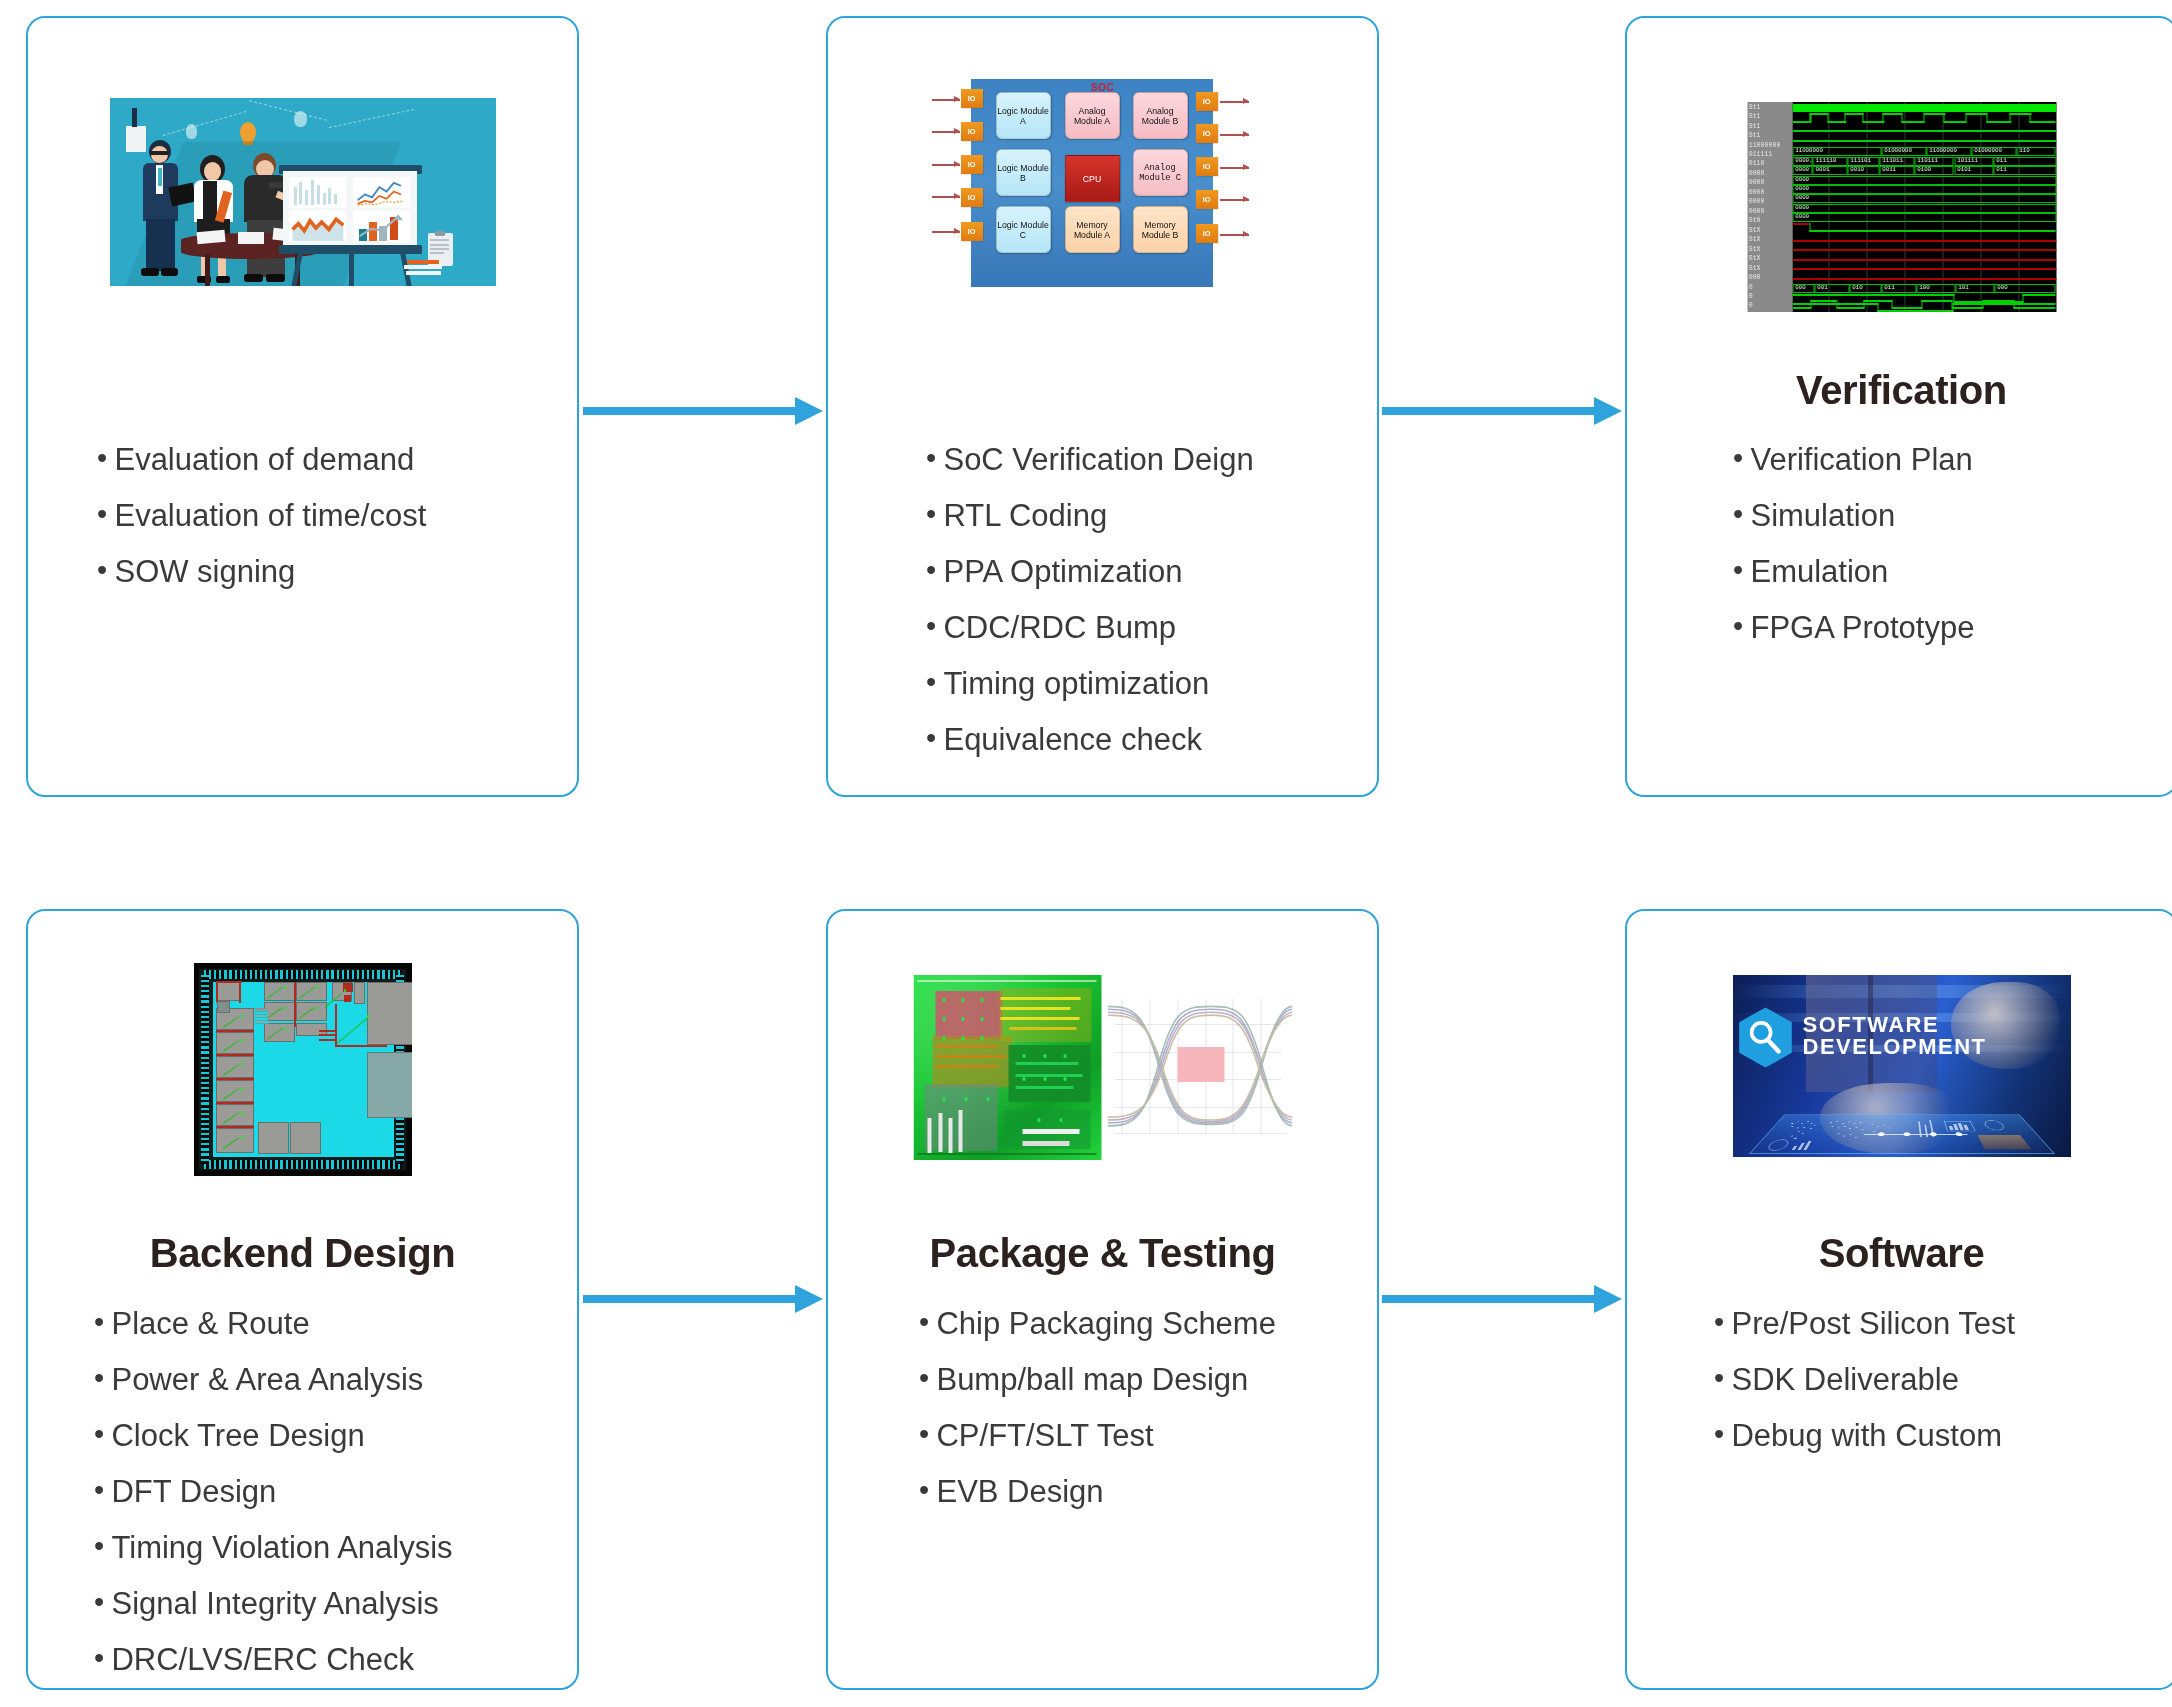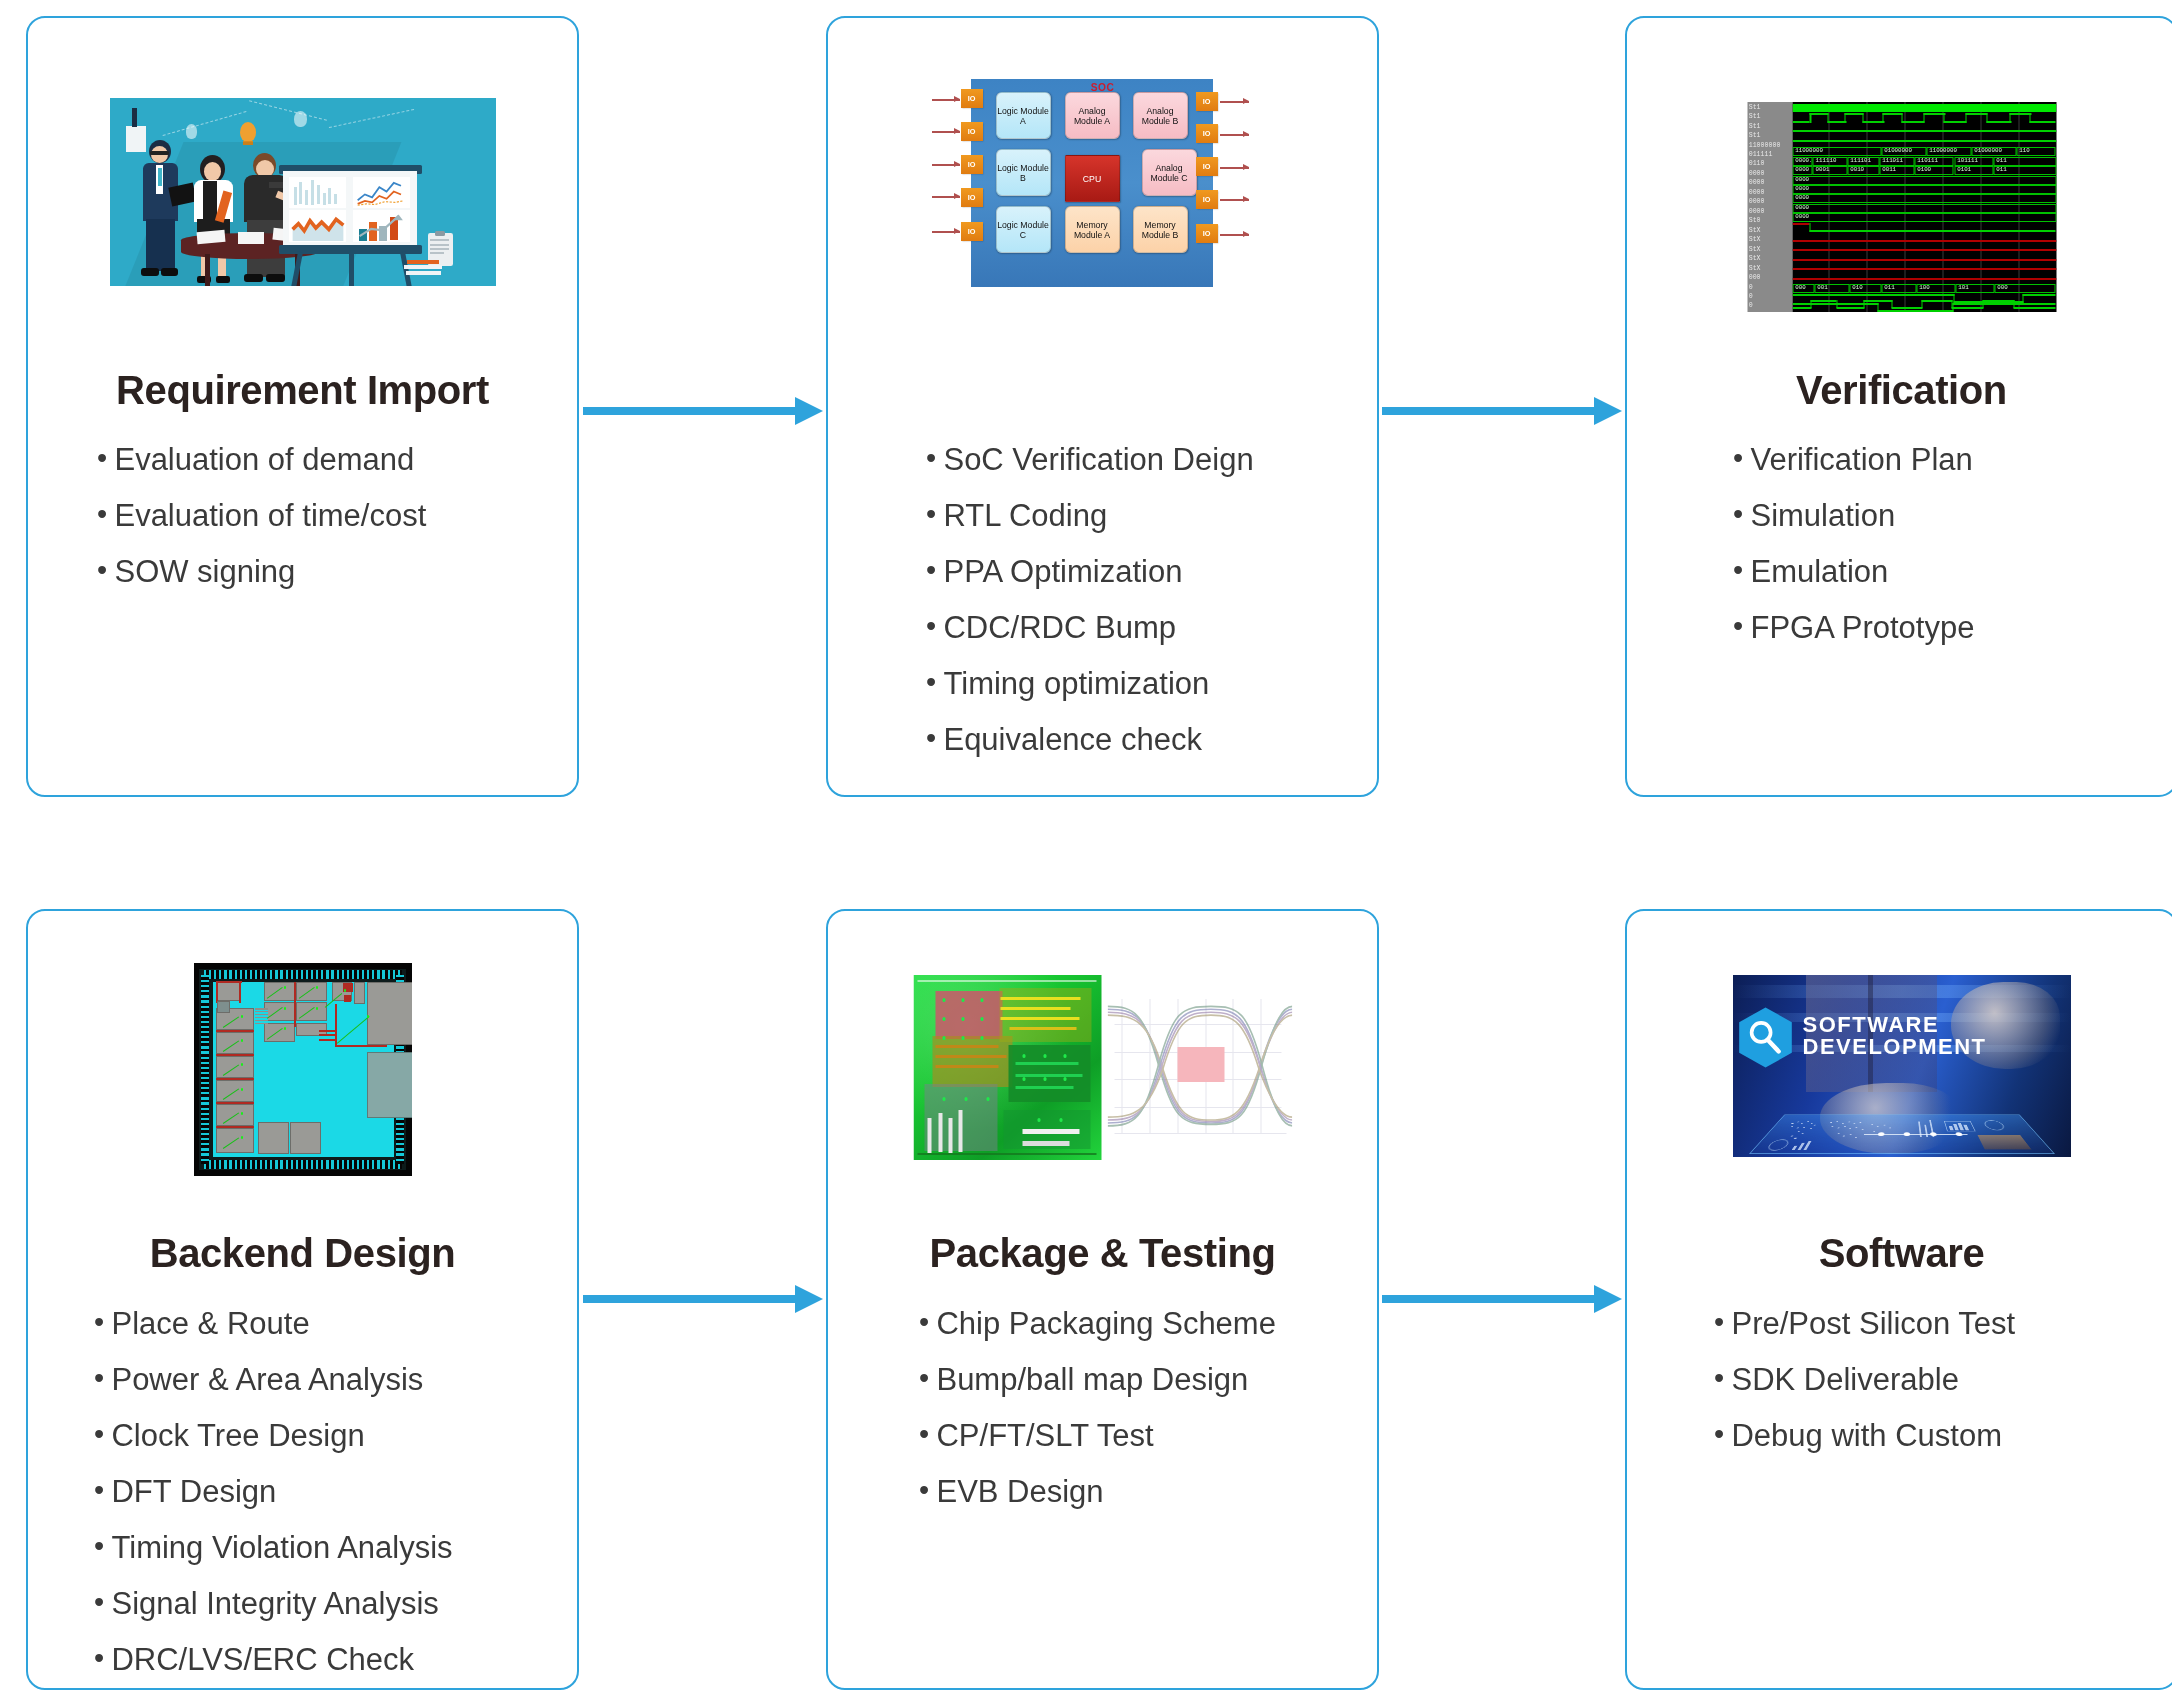--- a/index.html
+++ b/index.html
@@ -312,21 +312,20 @@
         <div style="position:absolute;left:320px;top:150px;width:19px;height:1.5px;background:#b8c2c8;"></div>
         <div style="position:absolute;left:320px;top:154px;width:14.6px;height:1.5px;background:#b8c2c8;"></div>
         <div style="position:absolute;left:297px;top:162px;width:32px;height:4.4px;background:#e2631f;"></div>
         <div style="position:absolute;left:294px;top:167px;width:38px;height:4.4px;background:#f0f4f6;"></div>
         <div style="position:absolute;left:296px;top:173px;width:35px;height:4.4px;background:#f0f4f6;"></div>
 
         <div style="position:absolute;left:16px;top:28px;width:20.4px;height:26px;background:#f0f4f6;"></div>
         <div style="position:absolute;left:22px;top:10.2px;width:5.1px;height:19px;background:#1c2d44;"></div>
       </div>
 
-      <div class="card-title" style="top:350px;">Requirement Import</div>
 
       <div class="bullets" style="top:426px; padding-left:69px;">
         <div class="bullet">
             <span class="dot">•</span>
             <span>Evaluation of demand</span>
           </div>
         <div class="bullet">
             <span class="dot">•</span>
             <span>Evaluation of time/cost</span>
           </div>
@@ -362,21 +361,21 @@
         <div class="io" style="left:29px; top:86px; width:22px; height:19px;">IO</div>
         <div class="io" style="left:29px; top:119px; width:22px; height:19px;">IO</div>
         <div class="io" style="left:29px; top:153px; width:22px; height:19px;">IO</div>
 
         <div class="blk logic" style="left:64px;  top:23px;  width:55px; height:47px;">Logic Module A</div>
         <div class="blk analog" style="left:133px; top:23px;  width:55px; height:47px;">Analog Module A</div>
         <div class="blk analog" style="left:201px; top:23px;  width:55px; height:47px;">Analog Module B</div>
 
         <div class="blk logic" style="left:64px;  top:80px; width:55px; height:47px;">Logic Module B</div>
         <div class="blk cpu" style="left:133px; top:80px; width:55px; height:47px;margin-top:6px;">CPU</div>
-        <div class="blk analog" style="left:210px; top:80px; width:55px; height:47px;">Analog Module C</div>
+        <div class="blk analog" style="left:201px; top:80px; width:55px; height:47px;font-family:Liberation Mono, monospace;">Analog Module C</div>
 
         <div class="blk logic" style="left:64px;  top:137px; width:55px; height:47px;">Logic Module C</div>
         <div class="blk mem" style="left:133px; top:137px; width:55px; height:47px;">Memory Module A</div>
         <div class="blk mem" style="left:201px; top:137px; width:55px; height:47px;">Memory Module B</div>
 
         <div class="io" style="left:264px; top:22.6px;  width:22px; height:19px;">IO</div>
         <div class="io" style="left:264px; top:55px;  width:22px; height:19px;">IO</div>
         <div class="io" style="left:264px; top:88px; width:22px; height:19px;">IO</div>
         <div class="io" style="left:264px; top:121px; width:22px; height:19px;">IO</div>
         <div class="io" style="left:264px; top:155px; width:22px; height:19px;">IO</div>

